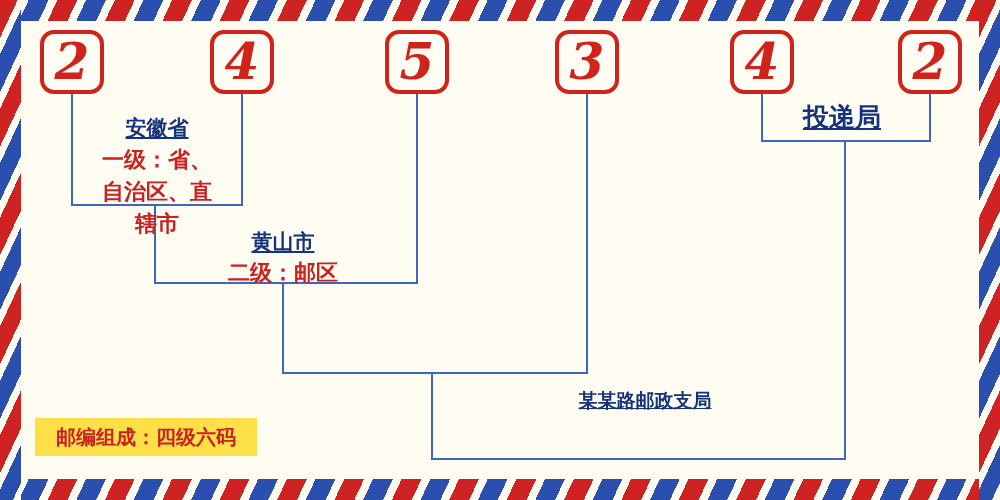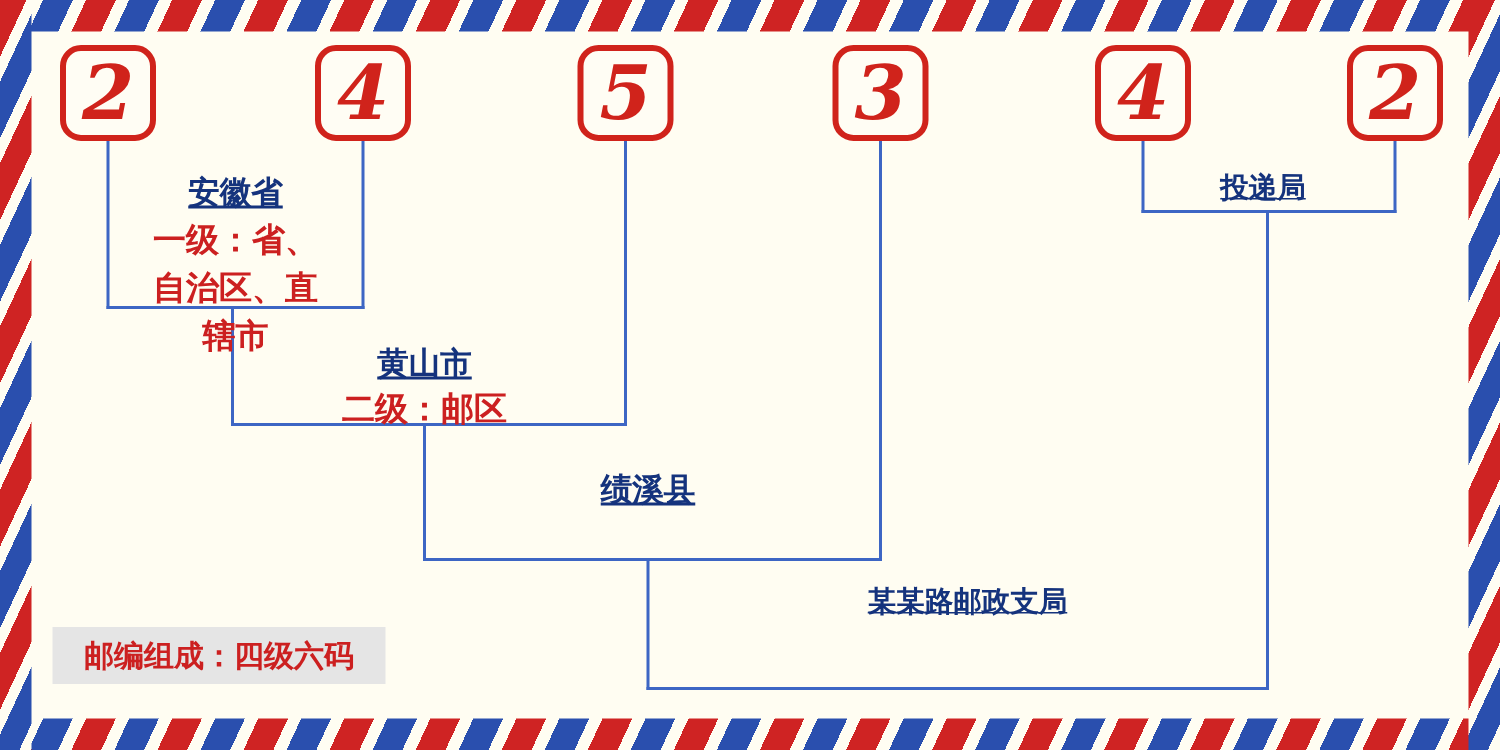--- a/index.html
+++ b/index.html
@@ -50,21 +50,21 @@
   .line { position:absolute; background:#3d66c4; }
 
   
   .lbl { position:absolute; text-align:center; }
   .lbl-blue { color:#15337d; font-weight:bold; font-size:21px;text-decoration:underline; }
   .lbl-red  { color:#cc2020; font-weight:bold; font-size:22px; line-height:1.45; }
 
   .footer-badge {
     position:absolute; left:35px; top:418px;
     width:222px; height:38px;
-    background:#e5e5e5;
+    background:#fde047;
     display:flex; align-items:center; justify-content:center;
     color:#cc2020; font-weight:bold; font-size:20px;
   }
 </style>
 </head>
 <body>
 
 <div class="envelope">
 
   <div class="stripe stripe-h stripe-top"></div>
@@ -88,29 +88,28 @@
   <div class="line" style="left:282px; top:282px; width:2px;   height:92px;"></div>
   <div class="line" style="left:282px; top:372px; width:306px; height:2px;"></div>
   <div class="line" style="left:586px; top:94px;  width:2px;   height:280px;"></div>
   <div class="line" style="left:431px; top:372px; width:2px;   height:88px;"></div>
   <div class="line" style="left:431px; top:458px; width:415px; height:2px;"></div>
   <div class="line" style="left:761px; top:94px;  width:2px;   height:48px;"></div>
   <div class="line" style="left:929px; top:94px;  width:2px;   height:48px;"></div>
   <div class="line" style="left:761px; top:140px; width:170px; height:2px;"></div>
   <div class="line" style="left:844px; top:140px; width:2px;   height:320px;"></div>
 
-  <div class="lbl lbl-blue" style="left:797px; top:112px; width:90px; font-size:19px;">投递局</div>
+  <div class="lbl lbl-blue" style="left:797px; top:100px; width:90px; font-size:26px;">投递局</div>
 
   <div class="lbl lbl-blue" style="left:77px; top:114px; width:160px;">安徽省</div>
   <div class="lbl lbl-red" style="left:100px; top:144px; width:114px;">一级：省、自治区、直辖市</div>
 
   <div class="lbl lbl-red" style="left:223px; top:257px; width:120px;">二级：邮区</div>
   <div class="lbl lbl-blue" style="left:223px; top:228px; width:120px;">黄山市</div>
 
-  <div class="lbl lbl-blue" style="left:372px; top:312px; width:120px;">绩溪县</div>
 
   <div class="lbl lbl-blue" style="left:555px; top:388px; width:180px; font-size:19px;text-align:center;">某某路邮政支局</div>
 
   <div class="footer-badge">
     <span>邮编组成：四级六码</span>
   </div>
 
 </div>
 
 </body></html>

